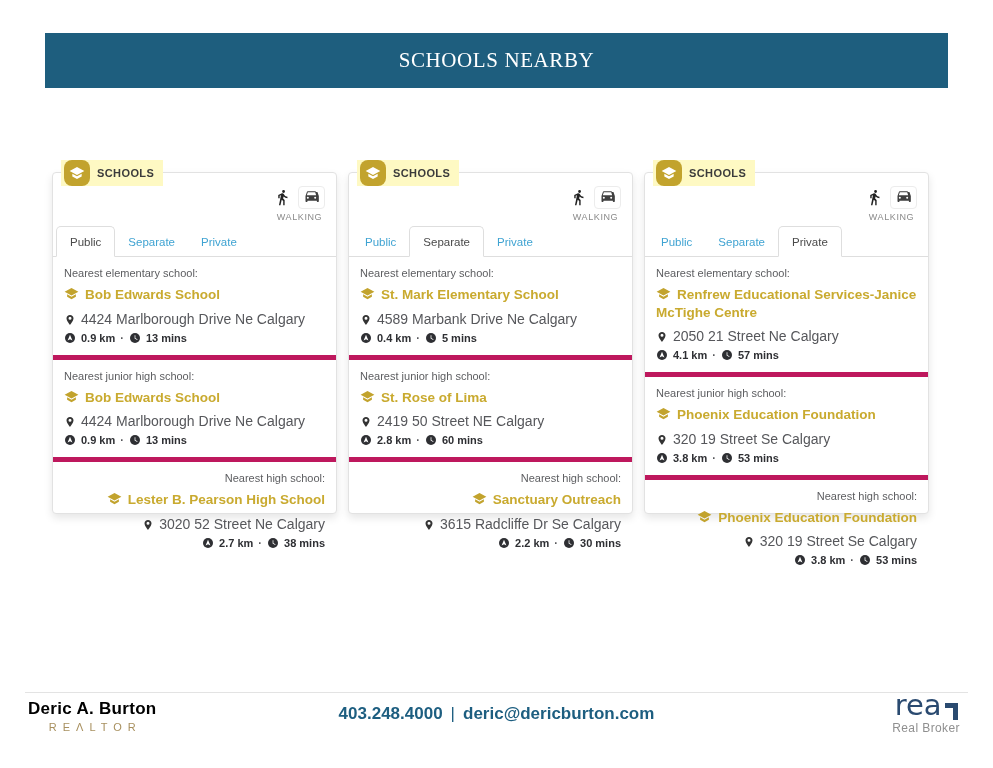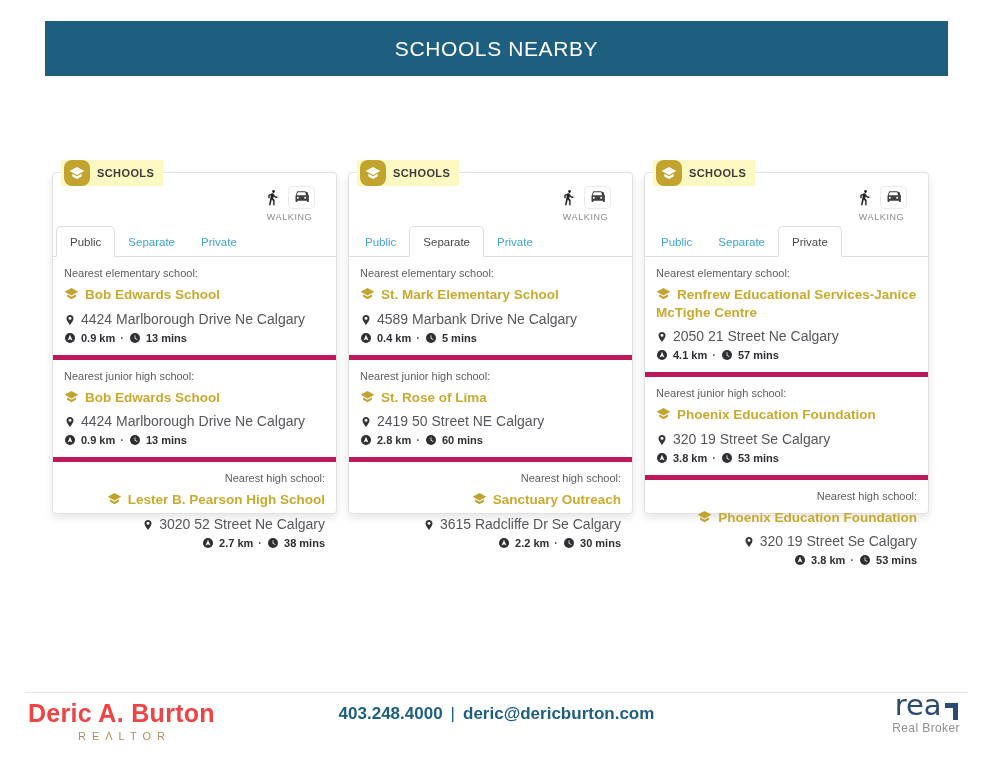--- a/index.html
+++ b/index.html
@@ -1,36 +1,36 @@
 <!DOCTYPE html>
 <html><head>
 <meta charset="utf-8">
 <style>
   * { margin:0; padding:0; box-sizing:border-box; }
   html,body { width:993px; height:768px; background:#fff; font-family:"Liberation Sans", sans-serif; overflow:hidden; position:relative; }
 
   
-  .banner { position:absolute; left:45px; top:21px; width:903px; height:55px;
-            background:#1E5E7E; display:flex; align-items:center; justify-content:center; }
+  .banner { position:absolute; left:45px; top:33px; width:903px; height:55px;
+            background:#1E5E7E; display:flex; align-items:center; justify-content:center;font-family:Liberation Serif, serif; }
   .banner-title { color:#fff; font-size:21px; letter-spacing:.6px; }
 
   
   .cards-row { position:absolute; left:52px; top:172px; display:flex; gap:11px; }
   .card { position:relative; width:285px; height:342px; background:#fff;
           border:1px solid #E2E2E2; border-radius:4px;
           box-shadow:0 4px 9px rgba(0,0,0,.10); }
 
   .legend { position:absolute; top:-13px; left:8px; background:#fef9c3;
             display:flex; align-items:center; gap:7px; padding:0 9px 0 3px; }
   .grad-badge { width:26px; height:26px; background:#C2A32D; border-radius:8px;
                 display:flex; align-items:center; justify-content:center; flex:0 0 auto; }
   .grad-badge svg { width:16px; height:16px; color:#fff; }
   .legend-text { font-size:11px; font-weight:bold; color:#3B3B3B; letter-spacing:.4px; }
 
-  .mode { position:absolute; top:13px; right:21px; text-align:center; }
+  .mode { position:absolute; top:13px; right:11px; text-align:center; }
   .mode-icons { display:flex; align-items:center; gap:7px; justify-content:flex-end; }
   .walk-ic { width:17px; height:17px; color:#222; }
   .car-box { border:1px solid #ECECEC; border-radius:4px; padding:1px 3px 0; }
   .car-ic { width:19px; height:16px; color:#3F3F3F; }
   .mode-label { font-size:9px; color:#8A8A8A; letter-spacing:.6px; margin-top:3px; }
 
   .tabs { display:flex; align-items:flex-end; margin-top:53px; border-bottom:1px solid #DEDEDE; padding-left:3px; }
   .tab { padding:8px 13px; font-size:11.5px; color:#3FA3D2; cursor:pointer; }
   .tab.active { color:#4A4A4A; background:#fff; border:1px solid #DEDEDE; border-bottom:1px solid #fff;
                 border-radius:5px 5px 0 0; margin-bottom:-1px; padding-top:9px; }
@@ -42,21 +42,21 @@
   .school svg { width:15px; height:15px; vertical-align:-2px; margin-right:6px; color:#C2A32D; }
   .addr { margin-top:7px; font-size:14px; color:#56575B; }
   .addr svg { width:12px; height:12px; vertical-align:-2px; margin-right:5px; color:#333; }
   .dist { margin-top:5px; font-size:11px; font-weight:bold; color:#2E2F33; }
   .dist svg { width:12px; height:12px; vertical-align:-2px; margin-right:5px; color:#2E2F33; }
   .dot { margin:0 5px; color:#56575B; }
 
   
   .footer-divider { position:absolute; left:25px; right:25px; top:692px; height:1px; background:#E3E3E3; }
   .agent { position:absolute; left:28px; top:699px; }
-  .agent-name { font-size:25px; font-weight:bold; color:#ef4444; letter-spacing:.3px; }
+  .agent-name { font-size:17px; font-weight:bold; color:#000000; letter-spacing:.3px; }
   .agent-title { text-align:center; font-size:11px; color:#A8905F; letter-spacing:6px; margin-top:2px; padding-left:6px; }
   .contact { position:absolute; left:0; width:993px; top:704px; text-align:center;
              font-size:17px; font-weight:bold; color:#1D5E80; }
   .contact .sep { margin:0 8px; font-weight:normal; }
   .brokerage { position:absolute; right:33px; top:691px; display:flex; flex-direction:column; align-items:center; }
   .real-logo { color:#2A4A70; font-weight:normal; font-size:29px; line-height:1;
                font-family:"DejaVu Sans", sans-serif; display:flex; align-items:flex-end; }
   .logo-l { display:inline-block; width:13px; height:17px; border-top:5px solid #2A4A70;
             border-right:5px solid #2A4A70; margin-left:3px; }
   .brokerage-name { font-size:12px; color:#8F8F8F; margin-top:1px; letter-spacing:.4px; }

